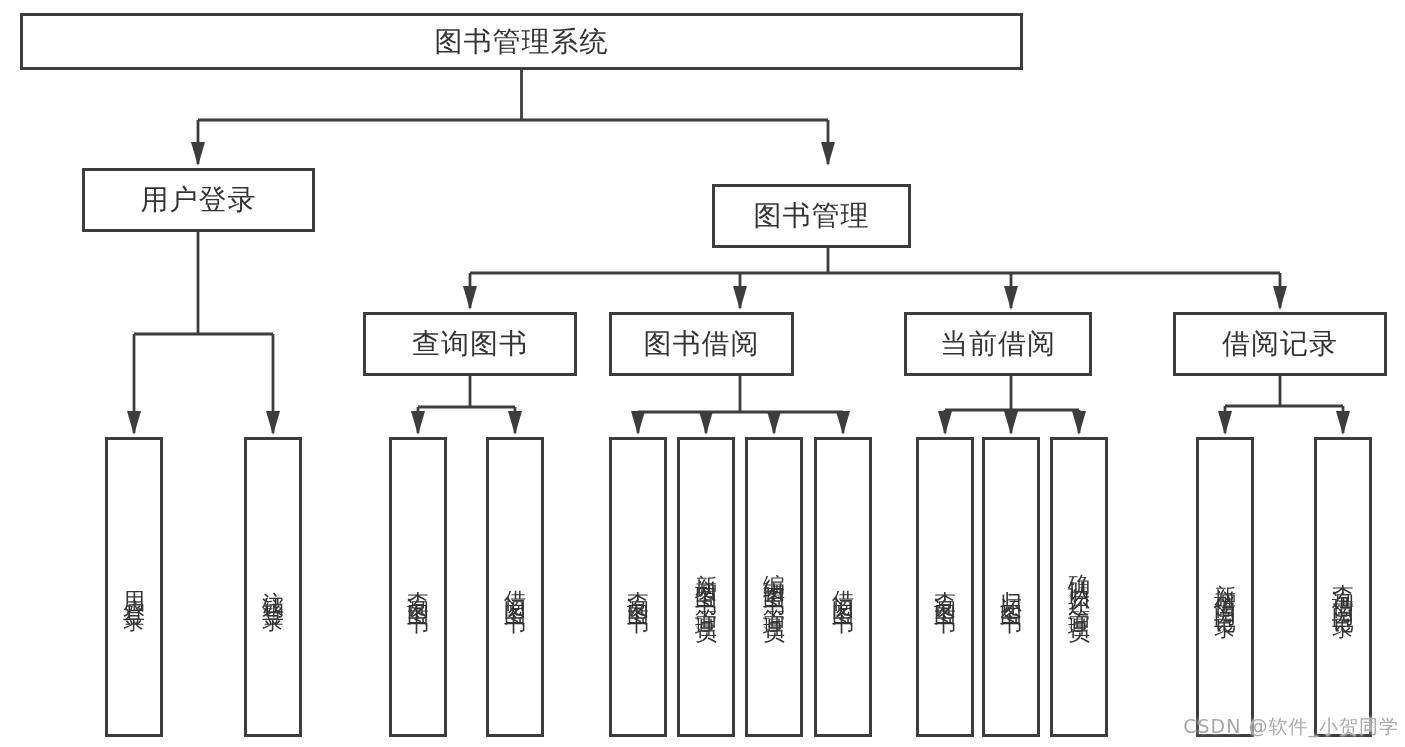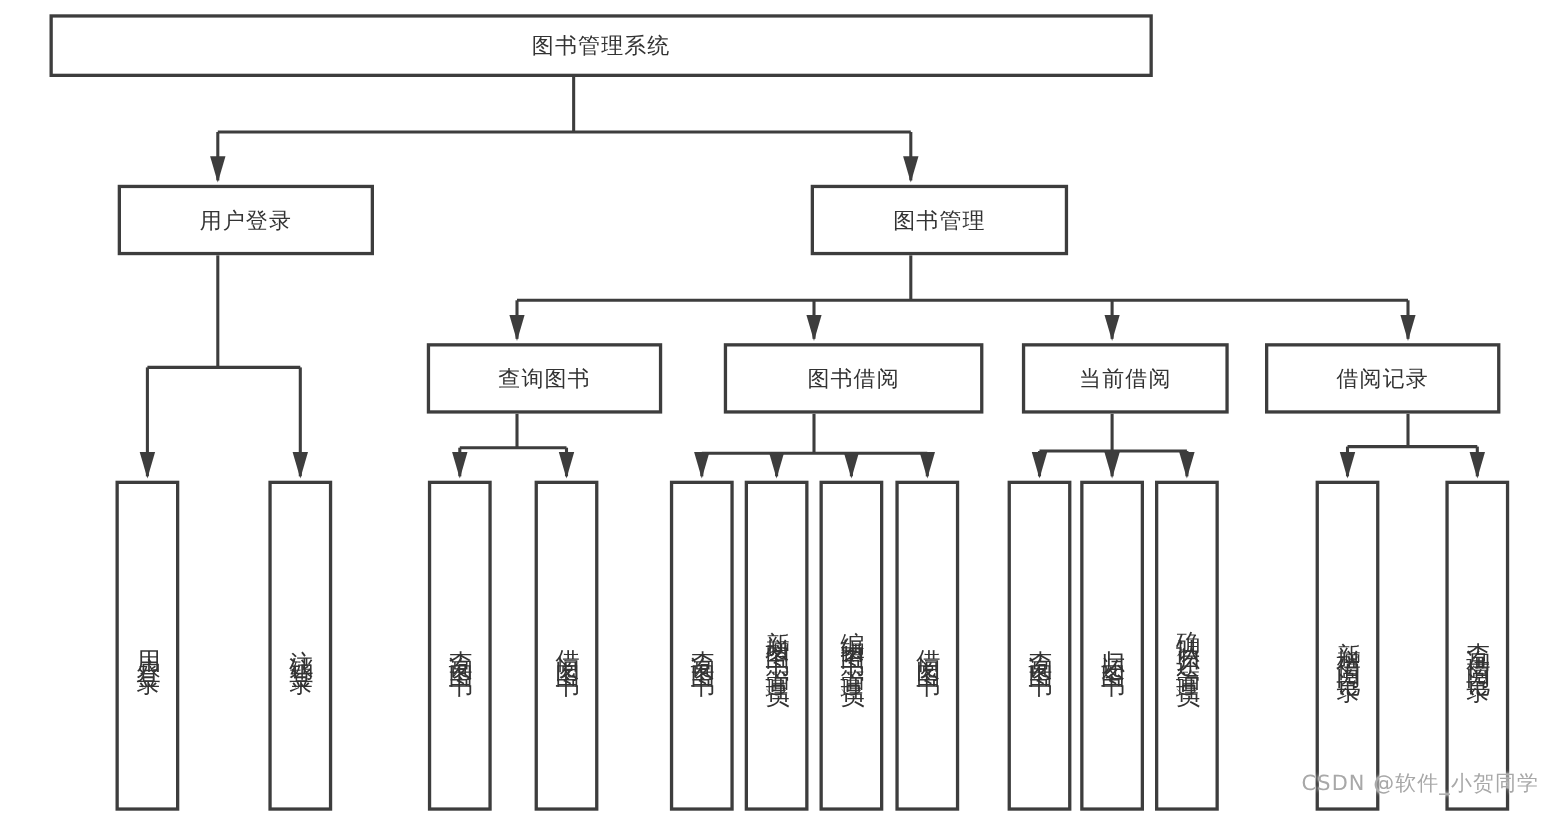--- a/index.html
+++ b/index.html
@@ -34,34 +34,34 @@
   .node{
     position:absolute;
     background:var(--bg);
     border:3px solid var(--line);
     display:flex;
     align-items:center;
     justify-content:center;
     z-index:1;
     color:var(--text);
   }
-  .hbox{font-size:20px;letter-spacing:1px;margin-left:25px;}
+  .hbox{font-size:28px;letter-spacing:1px;}
   .vbox{width:58px;height:300px;top:437px;}
   .vbox .vtext{
     writing-mode:vertical-rl;
     text-orientation:mixed;
     font-size:22px;
     letter-spacing:7px;
     line-height:1;
     white-space:nowrap;
   }
   .watermark{
     position:absolute;
     right:6px;
-    bottom:22px;
+    bottom:7px;
     z-index:2;
     font-size:19px;
     letter-spacing:1px;
     color:var(--wm);
     text-shadow:0 0 2px #ffffff,0 0 4px #ffffff;
   }
 </style>
 </head>
 <body>
 
@@ -111,26 +111,26 @@
 
     <path d="M1280,376 V406"></path>
     <path d="M1225,406 H1343"></path>
     <path d="M1225,406 V433" marker-end="url(#ah)"></path>
     <path d="M1343,406 V433" marker-end="url(#ah)"></path>
   </svg>
 
   <div class="node hbox" style="left:20px;top:13px;width:1003px;height:57px;">图书管理系统</div>
 
   <div class="node hbox" style="left:82px;top:168px;width:233px;height:64px;">用户登录</div>
-  <div class="node hbox" style="left:712px;top:168px;width:234px;height:64px;">图书管理</div>
+  <div class="node hbox" style="left:712px;top:184px;width:199px;height:64px;">图书管理</div>
 
   <div class="node hbox" style="left:363px;top:312px;width:214px;height:64px;">查询图书</div>
-  <div class="node hbox" style="left:633px;top:312px;width:236px;height:64px;">图书借阅</div>
+  <div class="node hbox" style="left:609px;top:312px;width:185px;height:64px;">图书借阅</div>
   <div class="node hbox" style="left:904px;top:312px;width:188px;height:64px;">当前借阅</div>
-  <div class="node hbox" style="left:1125px;top:312px;width:214px;height:64px;">借阅记录</div>
+  <div class="node hbox" style="left:1173px;top:312px;width:214px;height:64px;">借阅记录</div>
 
   <div class="node vbox" style="left:105px;">
     <span class="vtext">用户登录</span>
   </div>
   <div class="node vbox" style="left:244px;">
     <span class="vtext">注销登录</span>
   </div>
 
   <div class="node vbox" style="left:389px;">
     <span class="vtext">查询图书</span>

